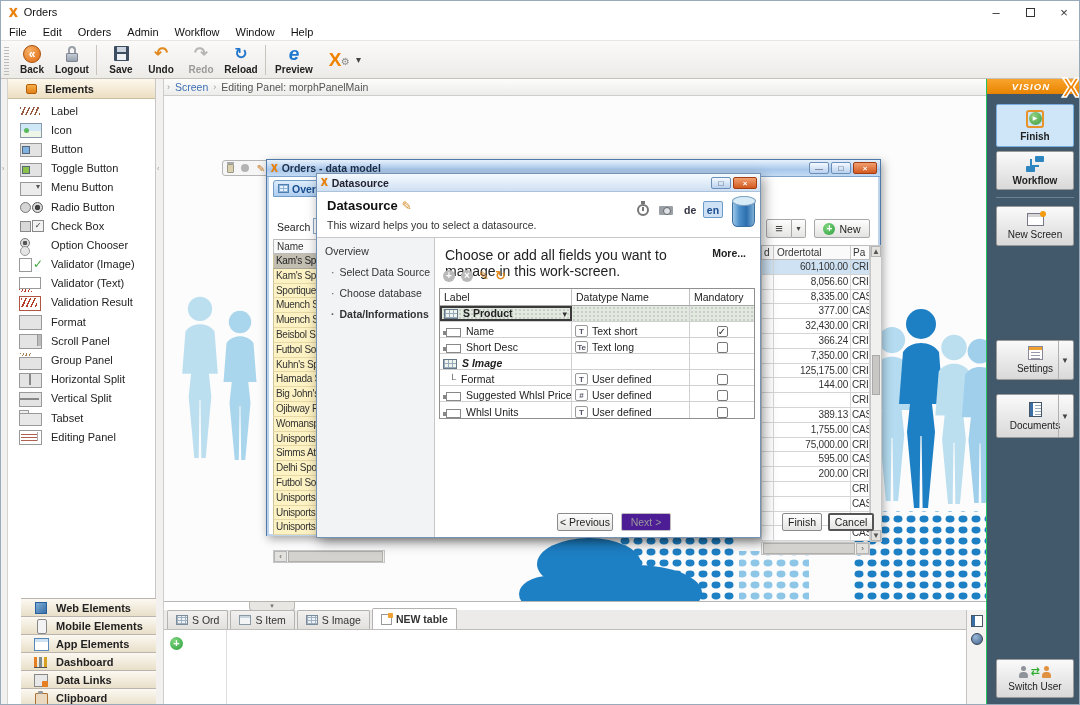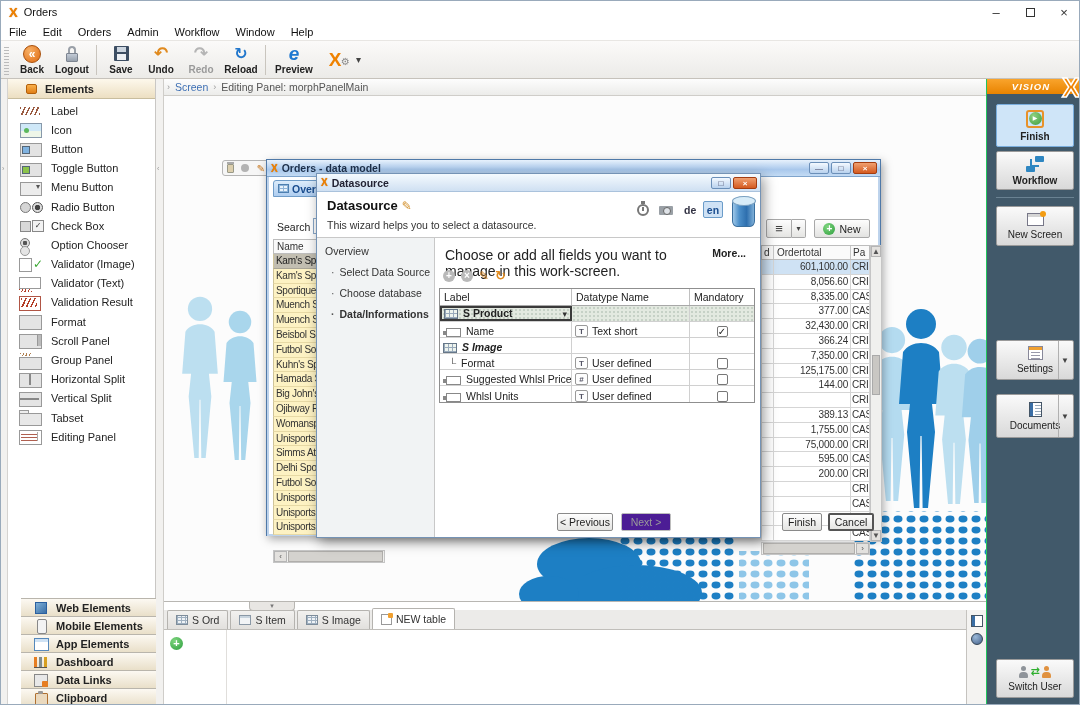--- a/index.html
+++ b/index.html
@@ -217,21 +217,21 @@
   .b-prev{left:122px;width:56px}
   .b-next{left:186px;width:50px}
   .b-finish{left:347px;width:40px}
   .b-cancel{left:393px;width:46px}
 
   
   .bottom-panel{position:absolute;left:0;top:522px;width:822px;height:105px;background:#fff;border-top:1px solid #b8b6b2}
   .bp-handle{position:absolute;left:85px;top:0;width:46px;height:9px;background:#e8e6e3;border:1px solid #b8b6b2;border-top:none;border-radius:0 0 4px 4px;font-size:7px;color:#777;text-align:center;line-height:8px;z-index:2}
   .bp-tabs{position:absolute;left:0;top:8px;width:802px;height:20px;background:#ecebe9;border-bottom:1px solid #c0beba;display:flex;align-items:flex-end;padding-left:3px}
   .btab{height:19px;display:flex;align-items:center;gap:4px;padding:0 8px;border:1px solid #b5b3af;border-bottom:none;background:linear-gradient(#f2f1ef,#e2e0dd);margin-right:2px;font-size:10.5px;color:#333;border-radius:2px 2px 0 0}
-  .btab.active{background:#fff;height:21px;font-weight:normal}
+  .btab.active{background:#fff;height:21px;font-weight:bold}
   .bt-table{width:12px;height:10px;border:1px solid #7d8c9a;background-color:#eef2f6;background-image:repeating-linear-gradient(90deg,#9fb0c0 0 1px,transparent 1px 4px),repeating-linear-gradient(0deg,#9fb0c0 0 1px,transparent 1px 3px)}
   .bt-panel{width:12px;height:10px;border:1px solid #8a98a6;background:linear-gradient(#c8d4de 30%,#f2f4f6 30%)}
   .bt-newdoc{width:11px;height:11px;border:1px solid #999;background:#fff;position:relative}
   .bt-newdoc::after{content:"";position:absolute;right:-2px;top:-2px;width:5px;height:5px;background:#f0a030;border-radius:1px}
   .bp-content{position:absolute;left:0;top:28px;width:802px;height:77px;background:#fff}
   .bp-vline{position:absolute;left:62px;top:0;width:1px;height:77px;background:#e0dedb}
   .bp-right-strip{position:absolute;right:0;top:8px;width:20px;height:97px;background:#f4f3f1;border-left:1px solid #c5c3bf;display:flex;flex-direction:column;align-items:center;padding-top:5px;gap:6px}
   .book-ico{width:12px;height:12px;background:linear-gradient(90deg,#3a6ea5 0 3px,#fff 3px);border:1px solid #456;background-clip:padding-box}
   .globe-ico{width:12px;height:12px;border-radius:50%;background:radial-gradient(circle at 35% 30%,#9ab8d8,#45618a);border:1px solid #345}
 
@@ -735,20 +735,33 @@
                         <span class="lab">Name</span>
                       </span>
                       <span class="dtc c-dt">
                         <span class="dt-ico">T</span>
                         <span class="lab">Text short</span>
                       </span>
                       <span class="dtc c-mand">
                         <span class="cb on"></span>
                       </span>
                     </div>
+                    <div class="dt-row">
+                      <span class="dtc c-label">
+                        <span class="fld-ico"></span>
+                        <span class="lab">Short Desc</span>
+                      </span>
+                      <span class="dtc c-dt">
+                        <span class="dt-ico">Te</span>
+                        <span class="lab">Text long</span>
+                      </span>
+                      <span class="dtc c-mand">
+                        <span class="cb"></span>
+                      </span>
+                    </div>
                     <div class="dt-row grp-row">
                       <span class="dtc c-label">
                         <span class="grp-ico"></span>
                         <span class="lab">S Image</span>
                       </span>
                       <span class="dtc c-dt"></span>
                       <span class="dtc c-mand"></span>
                     </div>
                     <div class="dt-row">
                       <span class="dtc c-label">

